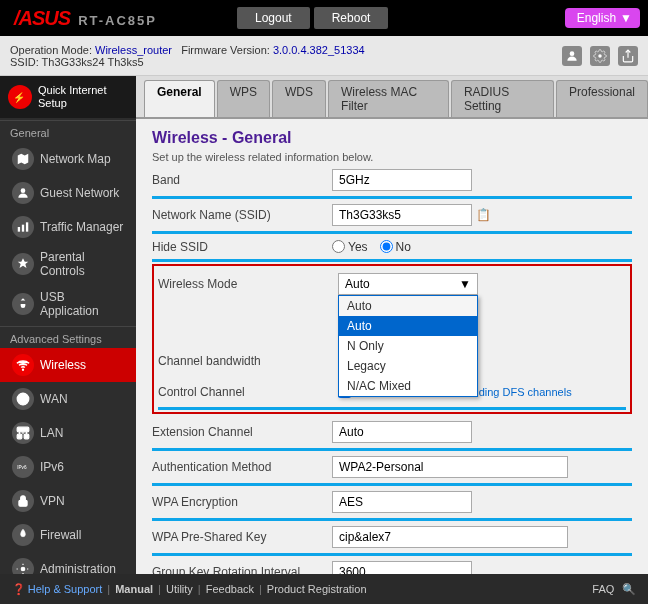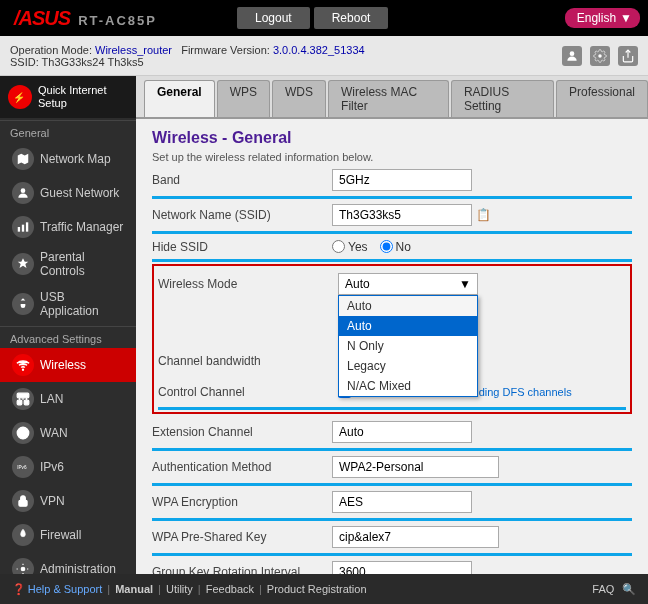--- a/index.html
+++ b/index.html
@@ -4,21 +4,21 @@
   <style>
     * { box-sizing: border-box; margin: 0; padding: 0; }
     body { width: 648px; height: 604px; font-family: Arial, sans-serif; font-size: 12px; background: #c8c8c8; overflow: hidden; }
 
     
     .header { display: flex; align-items: center; background: #000; height: 36px; padding: 0 8px; }
     .logo { color: #e00; font-size: 18px; font-weight: bold; font-family: Arial Black, sans-serif; letter-spacing: -1px; }
     .logo span { color: #fff; font-size: 13px; font-weight: bold; margin-left: 6px; letter-spacing: 1px; }
     .header-buttons { display: flex; gap: 4px; margin-left: 80px; }
     .header-btn { background: #555; color: #fff; border: none; padding: 4px 18px; cursor: pointer; font-size: 12px; border-radius: 2px; }
-    .lang-select { margin-left: auto; display: flex; align-items: center; background: #be185d; color: #fff; padding: 3px 8px; border-radius: 9px; font-size: 12px; cursor: pointer; }
+    .lang-select { margin-left: auto; display: flex; align-items: center; background: #d946ef; color: #fff; padding: 3px 8px; border-radius: 4px; font-size: 12px; cursor: pointer; }
     .lang-select span { margin-left: 4px; }
 
     
     .main-layout { display: flex; height: calc(604px - 36px - 40px - 30px); }
 
     
     .sidebar { width: 136px; background: #2d2d2d; flex-shrink: 0; overflow-y: auto; }
     .sidebar-quick { display: flex; align-items: center; padding: 8px 8px; background: #1a1a1a; cursor: pointer; gap: 6px; }
     .sidebar-quick-icon { width: 24px; height: 24px; background: #e00; border-radius: 50%; display: flex; align-items: center; justify-content: center; color: #fff; font-size: 10px; font-weight: bold; flex-shrink: 0; }
     .sidebar-quick-text { color: #fff; font-size: 11px; font-weight: normal; line-height: 1.2; }
@@ -40,21 +40,21 @@
     
     .page-content { padding: 10px 16px; flex: 1; }
     .page-title { font-size: 16px; font-weight: bold; color: #4c1d95; margin-bottom: 4px; }
     .page-subtitle { font-size: 11px; color: #555; margin-bottom: 1px; }
 
     
     .form-row { display: flex; align-items: center; padding: 5px 0; border-bottom: 3px solid #0ea5e9; min-height: 28px; }
     .form-label { width: 180px; color: #444; font-size: 12px; flex-shrink: 0; }
     .form-control { flex: 1; }
     .form-input { border: 1px solid #aaa; padding: 2px 6px; font-size: 12px; background: #fff; height: 22px; width: 140px; }
-    .form-input-wide { width: 167px; }
+    .form-input-wide { width: 236px; }
     .radio-group { display: flex; gap: 12px; align-items: center; font-size: 12px; color: #333; }
     .radio-group label { display: flex; align-items: center; gap: 3px; cursor: pointer; }
 
     
     .dropdown-wrapper { position: relative; display: inline-block; }
     .dropdown-btn { border: 1px solid #aaa; padding: 2px 6px; font-size: 12px; background: #fff; height: 22px; width: 140px; display: flex; align-items: center; justify-content: space-between; cursor: pointer; }
     .dropdown-open { position: absolute; top: 22px; left: 0; width: 140px; background: #fff; border: 1px solid #0066cc; z-index: 100; box-shadow: 2px 2px 4px rgba(0,0,0,0.3); }
     .dropdown-open .dd-item { padding: 3px 8px; cursor: pointer; font-size: 12px; color: #333; }
     .dropdown-open .dd-item.selected { background: #0066cc; color: #fff; }
 
@@ -188,36 +188,36 @@
             <path d="M1.42 9a16 16 0 0 1 21.16 0"></path>
             <path d="M8.53 16.11a6 6 0 0 1 6.95 0"></path>
             <circle cx="12" cy="20" r="1" fill="#fff"></circle>
           </svg>
       </div>
       <span>Wireless</span>
     </div>
     <div class="sidebar-item">
       <div class="si-icon">
         <svg viewBox="0 0 24 24" fill="none" stroke="#fff" stroke-width="2">
+            <circle cx="12" cy="12" r="10"></circle>
+            <path d="M2 12h20M12 2a15 15 0 0 1 0 20M12 2a15 15 0 0 0 0 20"></path>
+          </svg>
+      </div>
+      <span>WAN</span>
+    </div>
+    <div class="sidebar-item">
+      <div class="si-icon">
+        <svg viewBox="0 0 24 24" fill="none" stroke="#fff" stroke-width="2">
             <rect x="2" y="2" width="20" height="8" rx="2"></rect>
             <rect x="2" y="14" width="8" height="8" rx="2"></rect>
             <rect x="14" y="14" width="8" height="8" rx="2"></rect>
             <path d="M6 10v4M18 10v4M12 10v4"></path>
           </svg>
       </div>
       <span>LAN</span>
-    </div>
-    <div class="sidebar-item">
-      <div class="si-icon">
-        <svg viewBox="0 0 24 24" fill="none" stroke="#fff" stroke-width="2">
-            <circle cx="12" cy="12" r="10"></circle>
-            <path d="M2 12h20M12 2a15 15 0 0 1 0 20M12 2a15 15 0 0 0 0 20"></path>
-          </svg>
-      </div>
-      <span>WAN</span>
     </div>
     <div class="sidebar-item">
       <div class="si-icon">
         <svg viewBox="0 0 24 24" fill="#fff" font-size="8">
             <text x="2" y="16" font-size="8" font-family="Arial">IPv6</text>
           </svg>
       </div>
       <span>IPv6</span>
     </div>
     <div class="sidebar-item">

